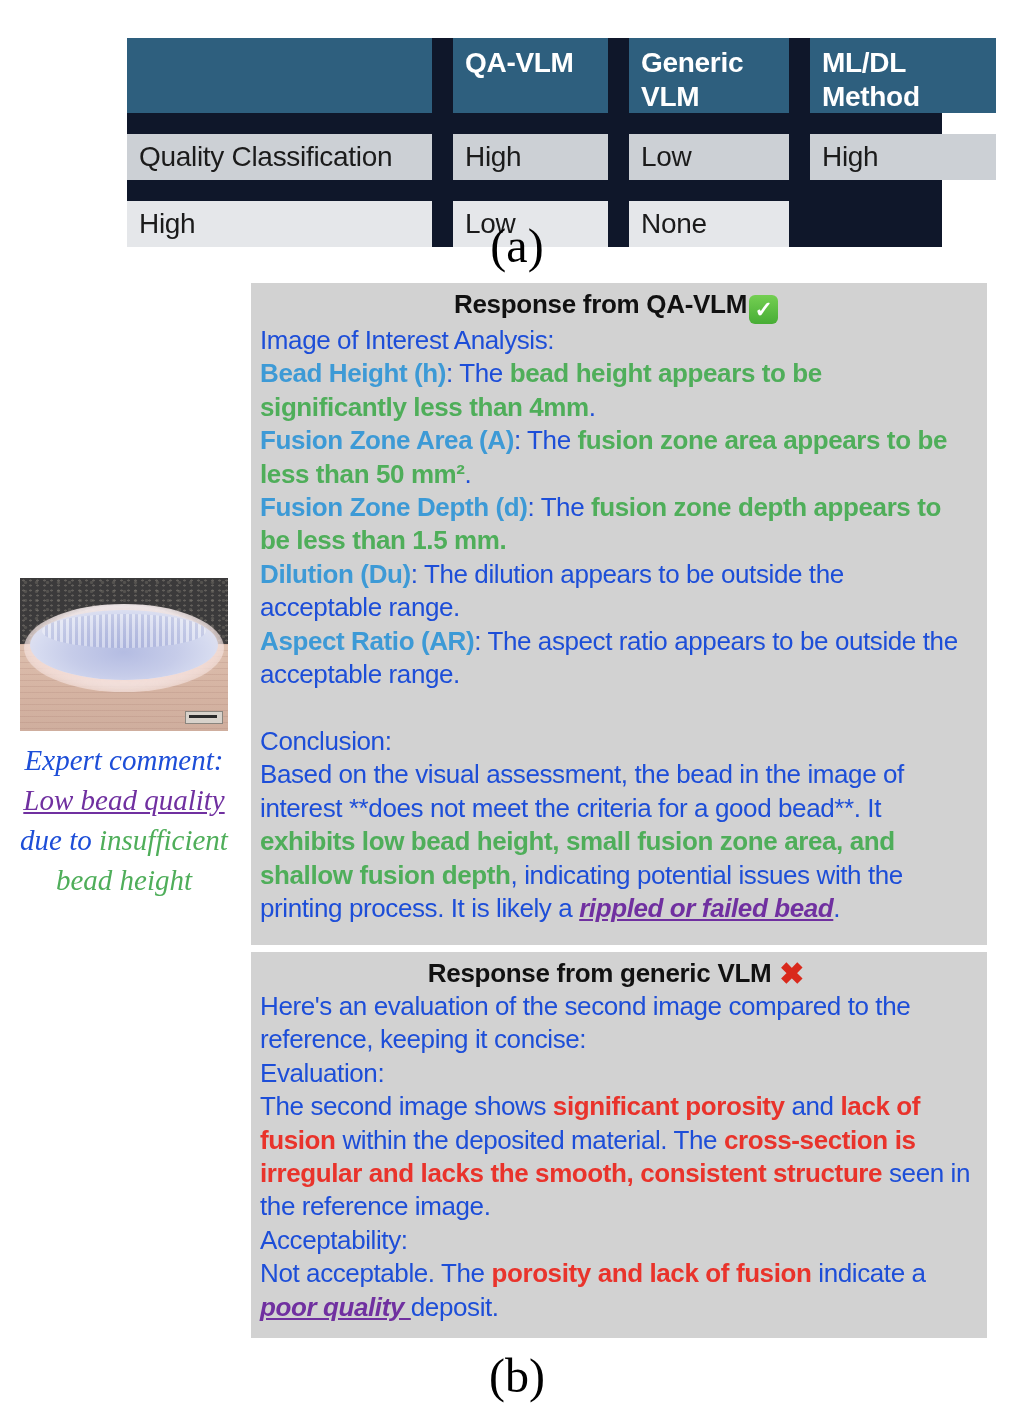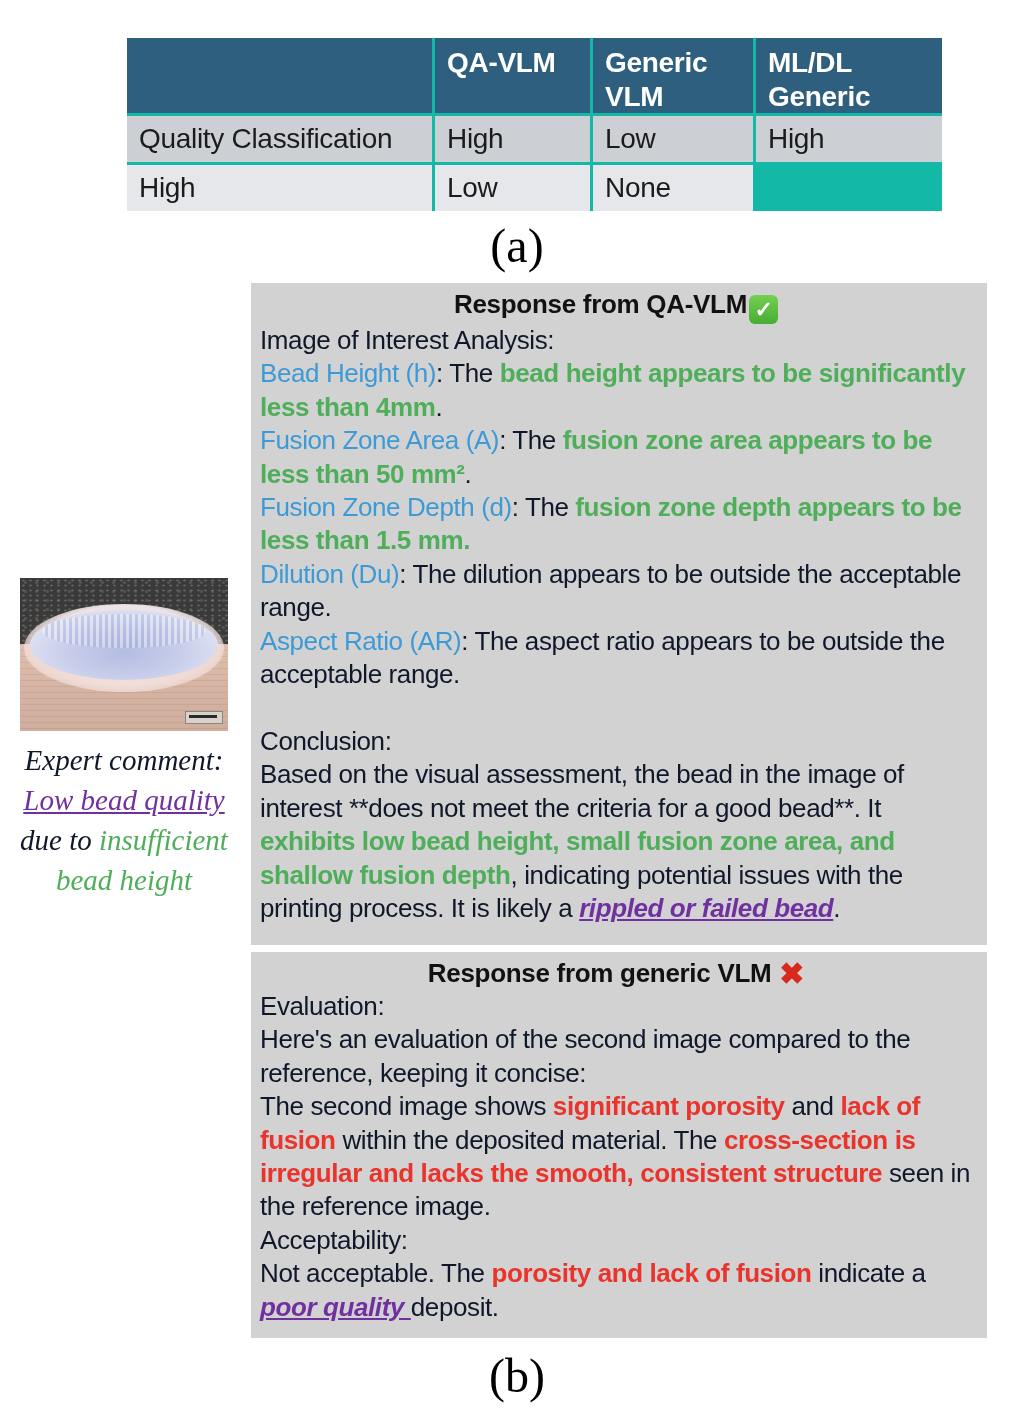--- a/index.html
+++ b/index.html
@@ -2,21 +2,21 @@
 <html><head>
 <meta charset="utf-8">
 <style>
   html,body{margin:0;padding:0;background:#ffffff;}
   .page{position:relative;width:1034px;height:1414px;background:#ffffff;overflow:hidden;
         font-family:"Liberation Sans",sans-serif;color:#1b1b1b;}
 
   
   .cmp-table{position:absolute;left:127px;top:38px;width:815px;
              display:grid;grid-template-columns:305px 155px 160px 186px;
-             grid-auto-rows:auto;gap:3px;background:#14b8a6;}
+             grid-auto-rows:auto;gap:21px;background:#0f172a;}
   .cmp-cell{padding:8px 12px 8px 12px;font-size:28px;letter-spacing:-0.3px;}
   .cmp-head{background:#2e5f7e;color:#ffffff;font-weight:700;height:59px;line-height:34px;}
   .cmp-row0{background:#ccd0d5;}
   .cmp-row1{background:#e5e7ea;}
   .cmp-body-cell{height:30px;line-height:30px;font-size:28px;}
 
   
   .fig-label{position:absolute;width:200px;text-align:center;
              font-family:"Liberation Serif",serif;font-size:48px;color:#000;}
   .label-a{left:417px;top:218px;}
@@ -53,22 +53,22 @@
   .resp-box{position:absolute;left:251px;width:736px;background:#d2d2d2;
             padding:4px 15px 0 9px;box-sizing:border-box;overflow:hidden;}
   .box-qa{top:283px;height:662px;}
   .box-generic{top:952px;height:386px;}
   .box-title{text-align:center;font-weight:700;font-size:26px;line-height:34px;
              letter-spacing:-0.3px;color:#111;}
   .rt-body{font-size:26px;line-height:33.4px;letter-spacing:-0.4px;}
   .rt-body .para{min-height:33.4px;}
 
   
-  .run.k{color:#0f172a;text-align:right;}
-  .run.blue{color:#3d9ad6;font-weight:400;}
+  .run.k{color:#1d4ed8;text-align:right;}
+  .run.blue{color:#3d9ad6;font-weight:700;}
   .run.green{color:#4fae5a;font-weight:700;}
   .run.red{color:#e9332b;font-weight:700;}
   .run.link{color:#7030a0;font-style:italic;font-weight:600;text-decoration:underline;text-align:center;}
   .run.gi{color:#4fae5a;}
   .expert .run.link{font-weight:400;}
 
   
   .check-badge{display:inline-block;vertical-align:-4px;width:29px;height:29px;margin-left:2px;
                background:linear-gradient(180deg,#74cf52 0%,#47ad35 100%);border-radius:6px;
                color:#fff;font-weight:700;font-size:22px;line-height:29px;text-align:center;}
@@ -77,21 +77,21 @@
 </style>
 </head>
 <body>
 
 <div class="page">
 
   <div class="cmp-table">
     <div class="cmp-cell cmp-head"></div>
     <div class="cmp-cell cmp-head">QA-VLM</div>
     <div class="cmp-cell cmp-head">Generic VLM</div>
-    <div class="cmp-cell cmp-head">ML/DL Generic</div>
+    <div class="cmp-cell cmp-head">ML/DL Method</div>
 
     <div class="cmp-cell cmp-row0 cmp-body-cell">Quality Classification</div>
     <div class="cmp-cell cmp-row0 cmp-body-cell">High</div>
     <div class="cmp-cell cmp-row0 cmp-body-cell">Low</div>
     <div class="cmp-cell cmp-row0 cmp-body-cell">High</div>
 
     <div class="cmp-cell cmp-row1 cmp-body-cell">High</div>
     <div class="cmp-cell cmp-row1 cmp-body-cell">Low</div>
     <div class="cmp-cell cmp-row1 cmp-body-cell">None</div>
   </div>
@@ -126,22 +126,22 @@
         <div class="para"><span class="run k">Conclusion:</span></div>
         <div class="para"><span class="run k">Based on the visual assessment, the bead in the image of interest **does not meet the criteria for a good bead**. It </span><span class="run green">exhibits low bead height, small fusion zone area, and shallow fusion depth</span><span class="run k">, indicating potential issues with the printing process. It is likely a </span><span class="run link">rippled or failed bead</span><span class="run k">.</span></div>
       </div>
   </div>
 
   <div class="resp-box box-generic">
     <div class="box-title">
       <span>Response from generic VLM</span><span class="cross-badge">✖</span>
     </div>
     <div class="rt-body">
+        <div class="para"><span class="run k">Here's an evaluation of the second image compared to the reference, keeping it concise:</span></div>
         <div class="para"><span class="run k">Evaluation:</span></div>
-        <div class="para"><span class="run k">Here's an evaluation of the second image compared to the reference, keeping it concise:</span></div>
         <div class="para"><span class="run k">The second image shows </span><span class="run red">significant porosity</span><span class="run k"> and </span><span class="run red">lack of fusion</span><span class="run k"> within the deposited material. The </span><span class="run red">cross-section is irregular and lacks the smooth, consistent structure</span><span class="run k"> seen in the reference image.</span></div>
         <div class="para"><span class="run k">Acceptability:</span></div>
         <div class="para"><span class="run k">Not acceptable. The </span><span class="run red">porosity and lack of fusion</span><span class="run k"> indicate a </span><span class="run link">poor quality </span><span class="run k">deposit.</span></div>
       </div>
   </div>
 
   <div class="fig-label label-b">(b)</div>
 
 </div>
 

